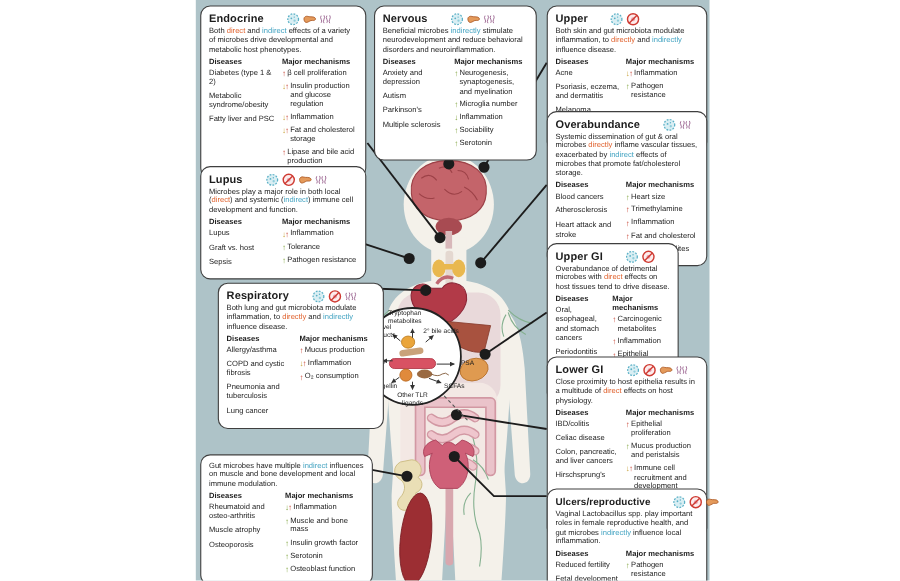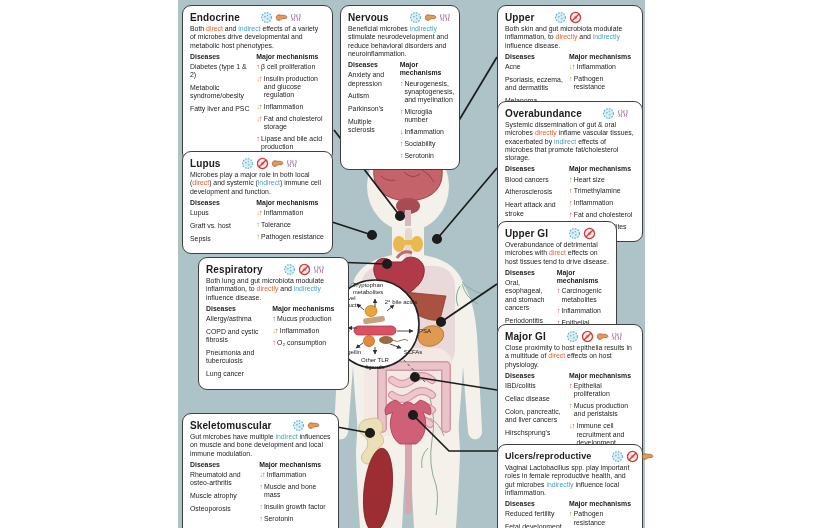--- a/index.html
+++ b/index.html
@@ -212,21 +212,21 @@
               </li>
               <li>
                 <span class="arrows"><span class="ar red">↑</span></span>
                 <span>Lipase and bile acid production</span>
               </li>
             </ul>
           </div>
       </div>
     </section>
 
-    <section class="panel" style="left:162px;top:5px;width:120px">
+    <section class="panel" style="left:162px;top:5px;width:148px">
       <div class="p-head">
           <span class="p-title">Nervous</span>
           <span class="p-icons">
             <span class="picon">
               <svg viewBox="0 0 16 16">
                 <circle cx="8" cy="8" r="6" fill="#d9eef3" stroke="#5ab0c6" stroke-width="1.4" stroke-dasharray="2 1.5"></circle>
                 <circle cx="6" cy="7" r="1" fill="#5ab0c6"></circle>
                 <circle cx="9.6" cy="9.6" r="1.3" fill="#8fcddb"></circle>
                 <circle cx="9.2" cy="5.6" r=".8" fill="#5ab0c6"></circle>
               </svg>
@@ -575,21 +575,21 @@
                 <span class="arrows"><span class="ar red">↑</span></span>
                 <span>Injection of toxins</span>
               </li>
             </ul>
           </div>
       </div>
     </section>
 
     <section class="panel" style="left:319px;top:324px;width:146px">
       <div class="p-head">
-          <span class="p-title">Major GI</span>
+          <span class="p-title">Lower GI</span>
           <span class="p-icons">
             <span class="picon">
               <svg viewBox="0 0 16 16">
                 <circle cx="8" cy="8" r="6" fill="#d9eef3" stroke="#5ab0c6" stroke-width="1.4" stroke-dasharray="2 1.5"></circle>
                 <circle cx="6" cy="7" r="1" fill="#5ab0c6"></circle>
                 <circle cx="9.6" cy="9.6" r="1.3" fill="#8fcddb"></circle>
                 <circle cx="9.2" cy="5.6" r=".8" fill="#5ab0c6"></circle>
               </svg>
             </span>
             <span class="picon">
@@ -649,38 +649,20 @@
               <li>
                 <span class="arrows"><span class="ar red">↑</span></span>
                 <span>Injection of toxins</span>
               </li>
             </ul>
           </div>
       </div>
     </section>
 
     <section class="panel" style="left:4px;top:413px;width:157px">
-      <div class="p-head">
-          <span class="p-title">Skeletomuscular</span>
-          <span class="p-icons">
-            <span class="picon">
-              <svg viewBox="0 0 16 16">
-                <circle cx="8" cy="8" r="6" fill="#d9eef3" stroke="#5ab0c6" stroke-width="1.4" stroke-dasharray="2 1.5"></circle>
-                <circle cx="6" cy="7" r="1" fill="#5ab0c6"></circle>
-                <circle cx="9.6" cy="9.6" r="1.3" fill="#8fcddb"></circle>
-                <circle cx="9.2" cy="5.6" r=".8" fill="#5ab0c6"></circle>
-              </svg>
-            </span>
-            <span class="picon">
-              <svg viewBox="0 0 18 14">
-                <path d="M2 8 C1 4.5 4 2.5 7 3.5 C10 4.5 14 3 16 5.5 C17.5 7.5 15 9 12.5 8.5 C10 8 8 10.5 5.5 11 C3.5 11.4 2.5 10 2 8 Z" fill="#e49a5b" stroke="#a9551f" stroke-width="1"></path>
-              </svg>
-            </span>
-          </span>
-        </div>
       <p class="p-desc"><span>Gut microbes have multiple </span><span class="indirect">indirect</span><span> influences on muscle and bone development and local immune modulation.</span></p>
       <div class="p-cols">
         <div class="col">
             <div class="col-h">Diseases</div>
             <ul class="diseases">
               <li>Rheumatoid and osteo-arthritis</li>
               <li>Muscle atrophy</li>
               <li>Osteoporosis</li>
             </ul>
           </div>

